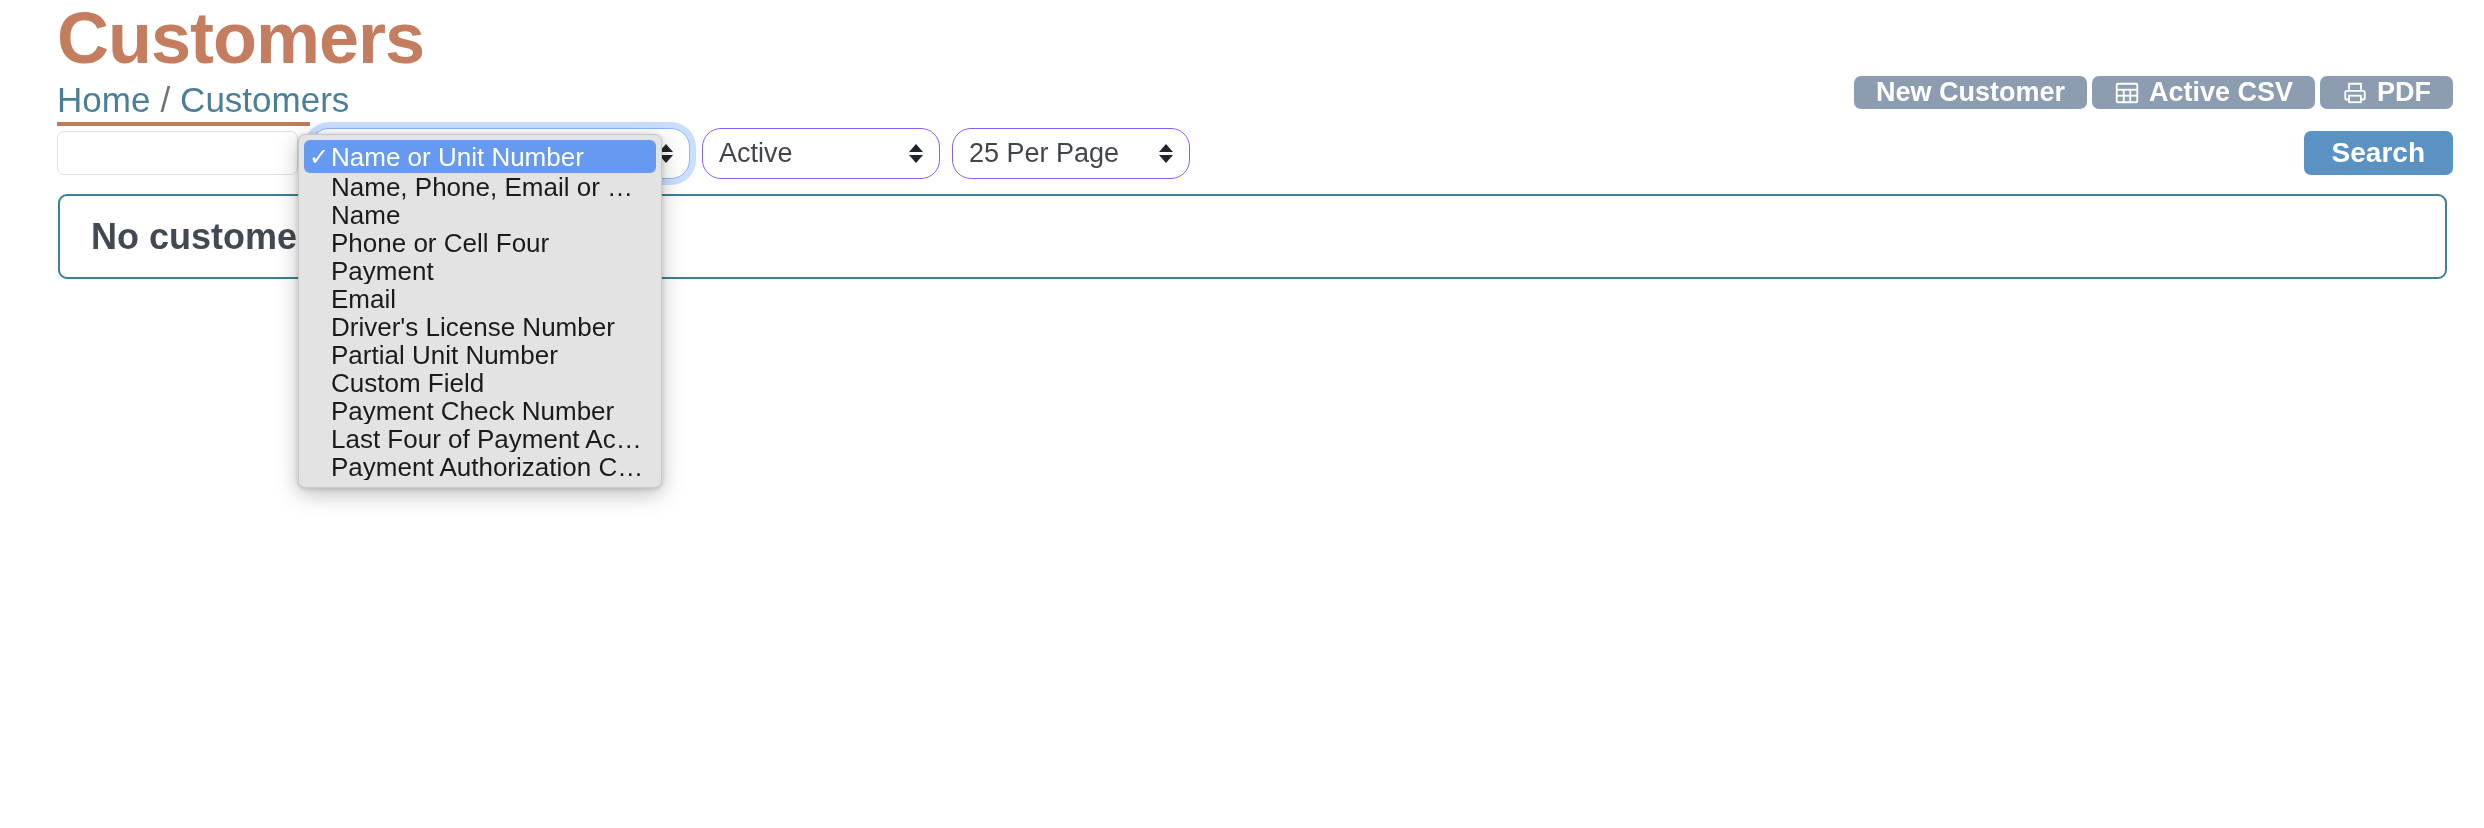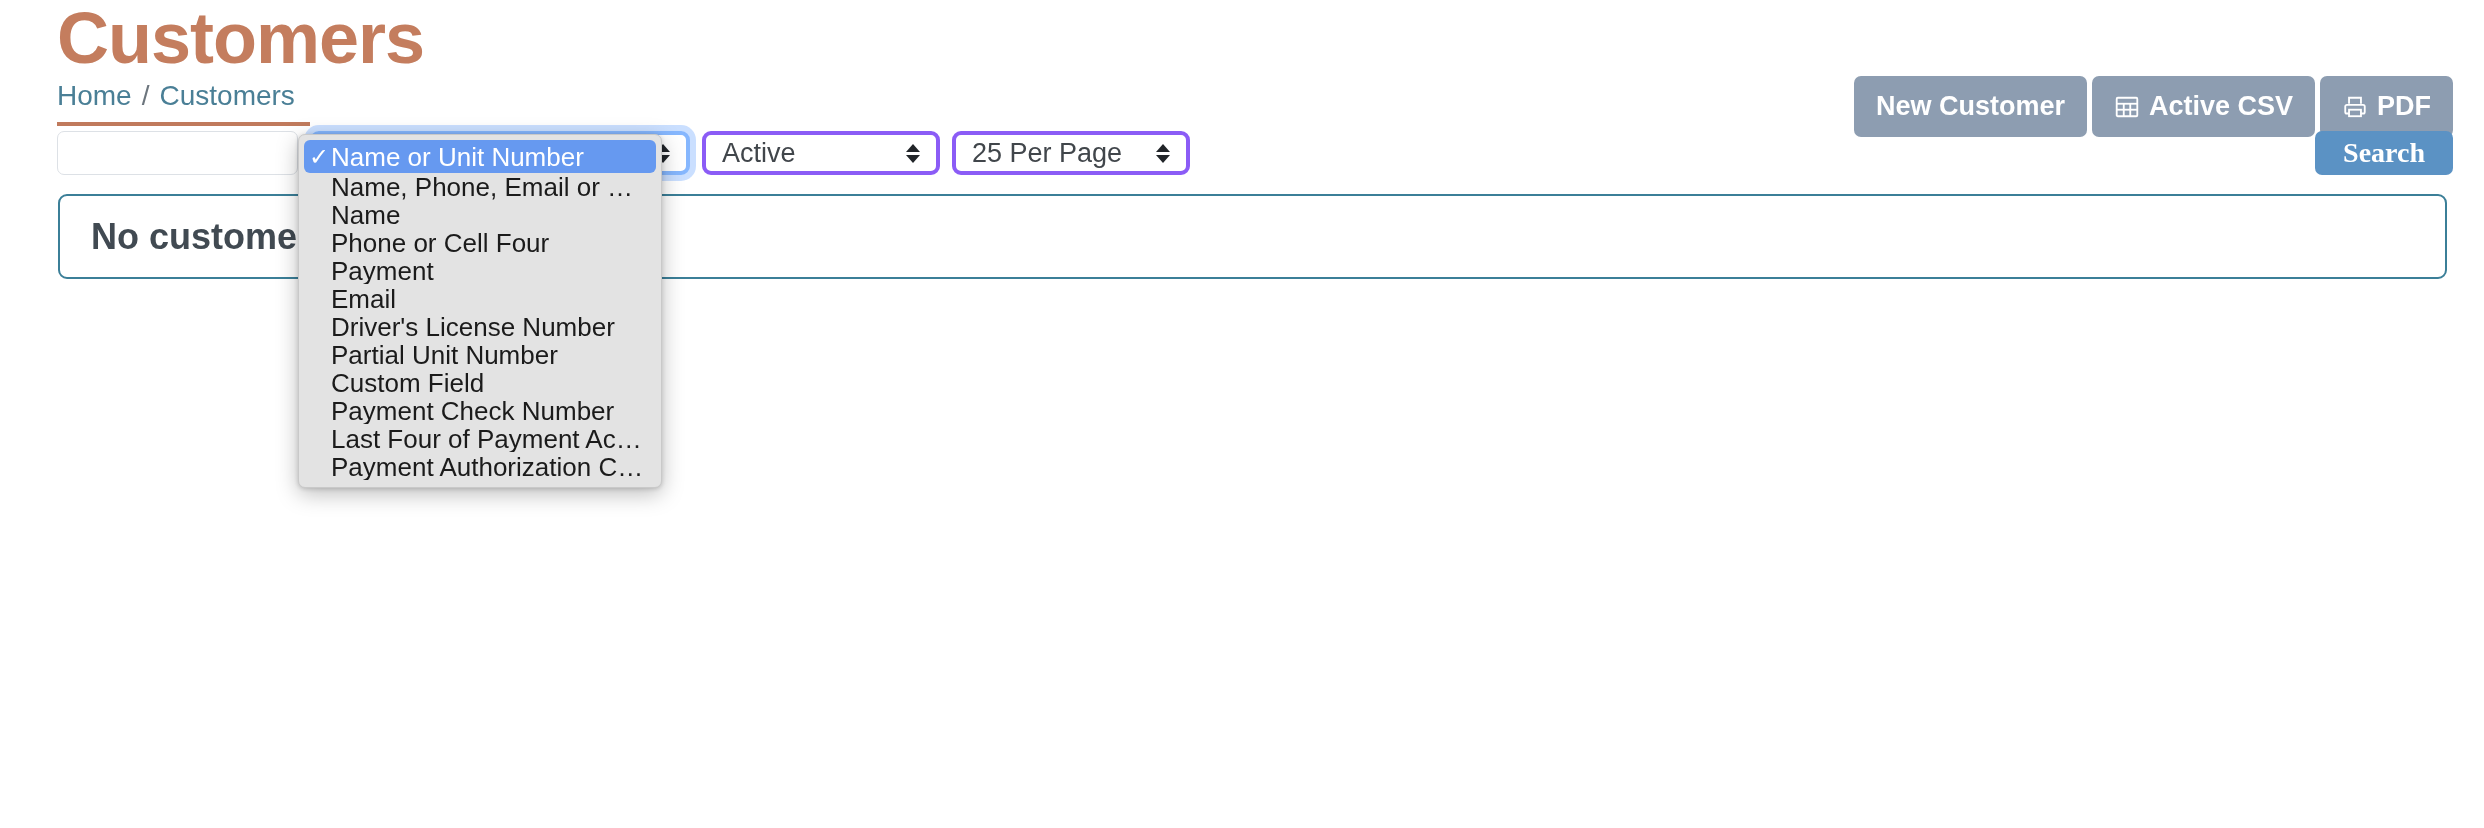--- a/index.html
+++ b/index.html
@@ -33,21 +33,21 @@
     color: #c47d5e;
     letter-spacing: -1px;
     line-height: 1.0;
     white-space: nowrap;
   }
 
   .breadcrumb {
     position: absolute;
     left: 44px;
     top: 82px;
-    font-size: 28px;
+    font-size: 35px;
     color: #4a7f96;
     white-space: nowrap;
     line-height: 1;
   }
   .breadcrumb .crumb { color: #4a7f96; }
   .breadcrumb .sep {
     color: #6c757d;
     margin: 0 10px;
   }
 
@@ -71,21 +71,21 @@
   }
   .btn-action {
     background: #8d9db1;
     color: #ffffff;
     border: none;
     border-radius: 7px;
     font-family: "Liberation Sans", sans-serif;
     font-size: 27px;
     font-weight: 700;
     padding: 0 22px;
-    height: 61px;
+    height: 33px;
     display: flex;
     align-items: center;
     justify-content: center;
     gap: 9px;
     white-space: nowrap;
     cursor: pointer;
     line-height: 1;
   }
   .btn-icon {
     display: inline-flex;
@@ -123,23 +123,23 @@
   }
 
   .search-input {
     width: 241px;
     flex: 0 0 241px;
   }
 
   .select-ctl {
     position: relative;
     box-sizing: border-box;
-    height: 44px;
-    border: 4px solid #8b5cf6;
-    border-radius: 9px;
+    height: 51px;
+    border: 1px solid #8b5cf6;
+    border-radius: 19px;
     background: #ffffff;
     display: flex;
     align-items: center;
     padding: 0 16px;
     font-size: 27px;
     color: #41464b;
     cursor: pointer;
     white-space: nowrap;
     overflow: hidden;
   }
@@ -180,21 +180,21 @@
   .select-sort     { width: 238px; flex: 0 0 238px; }
 
   .btn-search {
     margin-left: auto;
     background: #5b92c4;
     color: #ffffff;
     border: none;
     border-radius: 7px;
     height: 44px;
     padding: 0 28px;
-    font-family: Liberation Serif, serif;
+    font-family: Liberation Sans, sans-serif;
     font-size: 28px;
     font-weight: 700;
     cursor: pointer;
     line-height: 1;
     display: flex;
     align-items: center;
     justify-content: flex-start;
     white-space: nowrap;
   }
 

